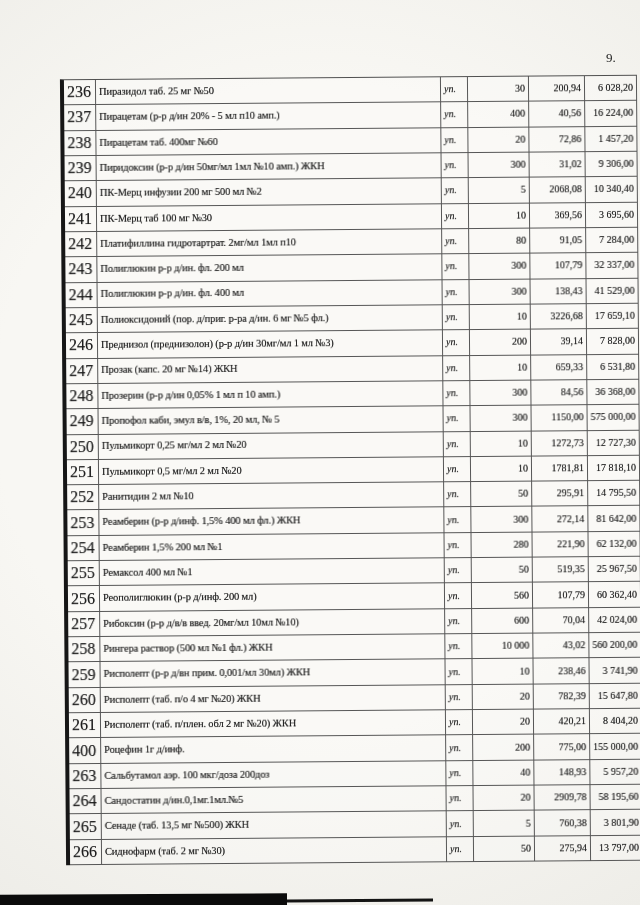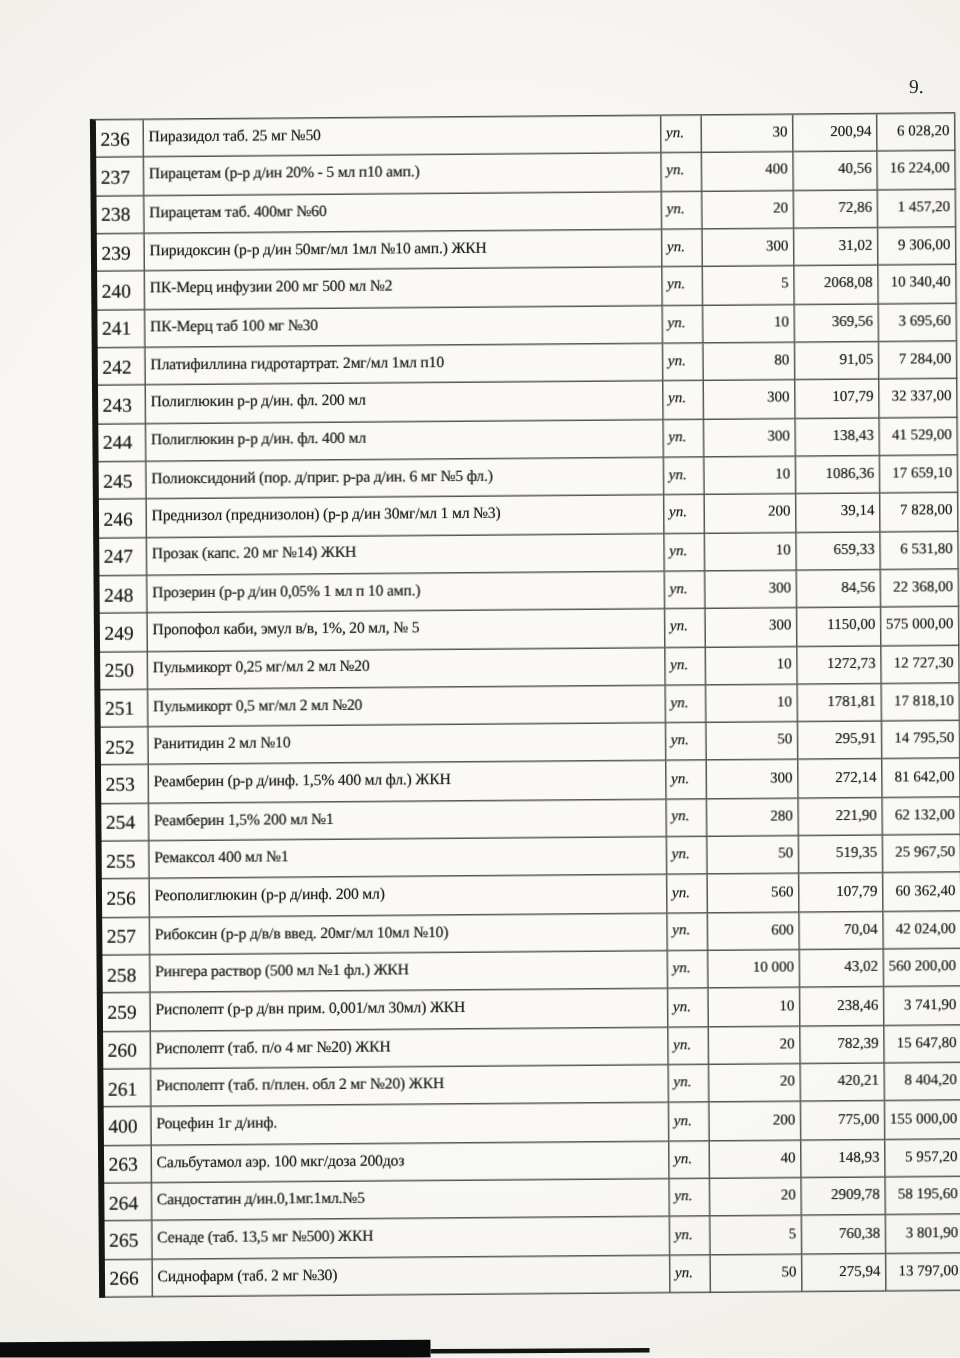--- a/index.html
+++ b/index.html
@@ -49,21 +49,21 @@
     border-bottom: 1px solid #565656;
     display: flex;
     align-items: center;
     white-space: nowrap;
     overflow: hidden;
     font-size: 10px;
     line-height: 1;
     color: #1c1c1c;
     text-shadow: 0 0 0.5px rgba(40,40,40,0.6);
   }
-  .c-num  { justify-content: flex-start; padding-left: 3px; font-size: 13px; }
+  .c-num  { justify-content: flex-start; padding-left: 3px; font-size: 16px; }
   .c-name { justify-content: flex-start; padding-left: 3px; font-size: 10.5px; letter-spacing: -0.15px; }
   .c-unit { justify-content: flex-start; padding-left: 3px; font-style: italic; }
   .c-qty, .c-price, .c-total { justify-content: flex-end; padding-right: 3px; }
   .artifact-bar {
     position: absolute;
     left: 0px;
     top: 894px;
     width: 287px;
     height: 12px;
     background: #0b0b0b;
@@ -137,40 +137,40 @@
       <div class="cell c-num">244</div>
       <div class="cell c-name">Полиглюкин р-р д/ин. фл. 400 мл</div>
       <div class="cell c-unit">уп.</div>
       <div class="cell c-qty">300</div>
       <div class="cell c-price">138,43</div>
       <div class="cell c-total">41 529,00</div>
       <div class="cell c-num">245</div>
       <div class="cell c-name">Полиоксидоний (пор. д/приг. р-ра д/ин. 6 мг №5 фл.)</div>
       <div class="cell c-unit">уп.</div>
       <div class="cell c-qty">10</div>
-      <div class="cell c-price">1086,36</div>
+      <div class="cell c-price">3226,68</div>
       <div class="cell c-total">17 659,10</div>
       <div class="cell c-num">246</div>
       <div class="cell c-name">Преднизол (преднизолон) (р-р д/ин 30мг/мл 1 мл №3)</div>
       <div class="cell c-unit">уп.</div>
       <div class="cell c-qty">200</div>
       <div class="cell c-price">39,14</div>
       <div class="cell c-total">7 828,00</div>
       <div class="cell c-num">247</div>
       <div class="cell c-name">Прозак (капс. 20 мг №14) ЖКН</div>
       <div class="cell c-unit">уп.</div>
       <div class="cell c-qty">10</div>
       <div class="cell c-price">659,33</div>
       <div class="cell c-total">6 531,80</div>
       <div class="cell c-num">248</div>
       <div class="cell c-name">Прозерин (р-р д/ин 0,05% 1 мл п 10 амп.)</div>
       <div class="cell c-unit">уп.</div>
       <div class="cell c-qty">300</div>
       <div class="cell c-price">84,56</div>
-      <div class="cell c-total">22 368,00</div>
+      <div class="cell c-total">36 368,00</div>
       <div class="cell c-num">249</div>
       <div class="cell c-name">Пропофол каби, эмул в/в, 1%, 20 мл, № 5</div>
       <div class="cell c-unit">уп.</div>
       <div class="cell c-qty">300</div>
       <div class="cell c-price">1150,00</div>
       <div class="cell c-total">575 000,00</div>
       <div class="cell c-num">250</div>
       <div class="cell c-name">Пульмикорт 0,25 мг/мл 2 мл №20</div>
       <div class="cell c-unit">уп.</div>
       <div class="cell c-qty">10</div>

